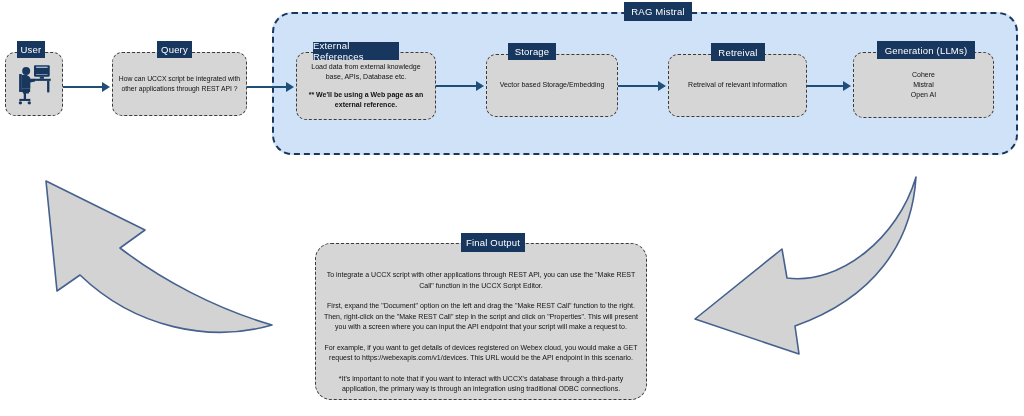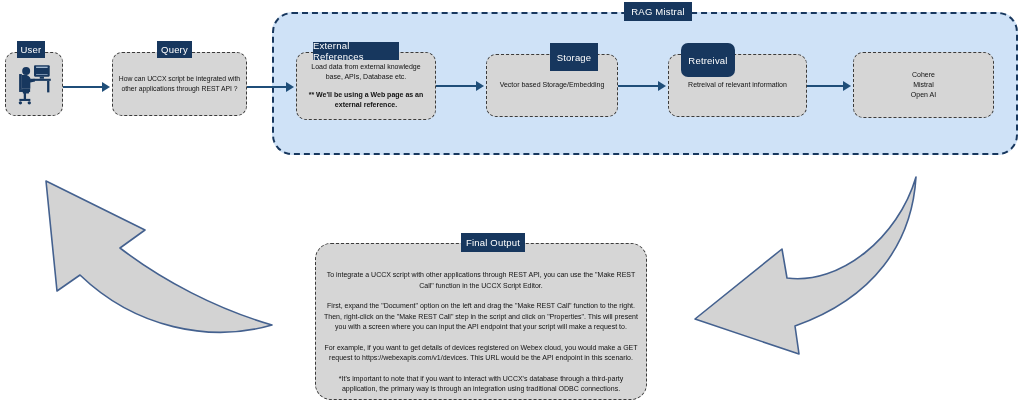--- a/index.html
+++ b/index.html
@@ -77,38 +77,39 @@
     <div class="pad">Load data from external knowledge base, APIs, Database etc.</div>
     <div class="pad bold-note">** We'll be using a Web page as an external reference.</div>
   </div>
   <div class="tag" style="left:313px;top:42px;width:86px;height:18px;">External References</div>
 
   <div class="harrow" style="left:436px;top:85px;width:41px;"></div>
 
   <div class="node" style="left:486px;top:54px;width:132px;height:63px;">
     <div class="pad">Vector based Storage/Embedding</div>
   </div>
-  <div class="tag" style="left:550px;top:43px;width:48px;height:28px;">Storage</div>
+  <div class="tag" style="left:508px;top:43px;width:48px;height:17px;">Storage</div>
 
   <div class="harrow" style="left:618px;top:85px;width:41px;"></div>
 
   <div class="node" style="left:668px;top:54px;width:139px;height:63px;">
     <div class="pad">Retreival of relevant information</div>
   </div>
-  <div class="tag" style="left:681px;top:43px;width:54px;height:34px;border-radius:7px;">Retreival</div>
+  <div class="tag" style="left:711px;top:43px;width:54px;height:18px;">Retreival</div>
 
   <div class="harrow" style="left:807px;top:85px;width:37px;"></div>
 
   <div class="node" style="left:853px;top:52px;width:141px;height:66px;">
     <div class="pad providers">
       <span>Cohere</span>
       <span>Mistral</span>
       <span>Open AI</span>
     </div>
   </div>
+  <div class="tag" style="left:877px;top:41px;width:98px;height:18px;">Generation (LLMs)</div>
 
   <div class="node" style="left:315px;top:243px;width:332px;height:157px;border-radius:16px;justify-content:flex-start;">
     <div class="final-body">
       <p>To integrate a UCCX script with other applications through REST API, you can use the "Make REST Call" function in the UCCX Script Editor.</p>
       <p>First, expand the "Document" option on the left and drag the "Make REST Call" function to the right. Then, right-click on the "Make REST Call" step in the script and click on "Properties". This will present you with a screen where you can input the API endpoint that your script will make a request to.</p>
       <p>For example, if you want to get details of devices registered on Webex cloud, you would make a GET request to https://webexapis.com/v1/devices. This URL would be the API endpoint in this scenario.</p>
       <p>*It's important to note that if you want to interact with UCCX's database through a third-party application, the primary way is through an integration using traditional ODBC connections.</p>
     </div>
   </div>
   <div class="tag" style="left:461px;top:233px;width:64px;height:19px;">Final Output</div>

